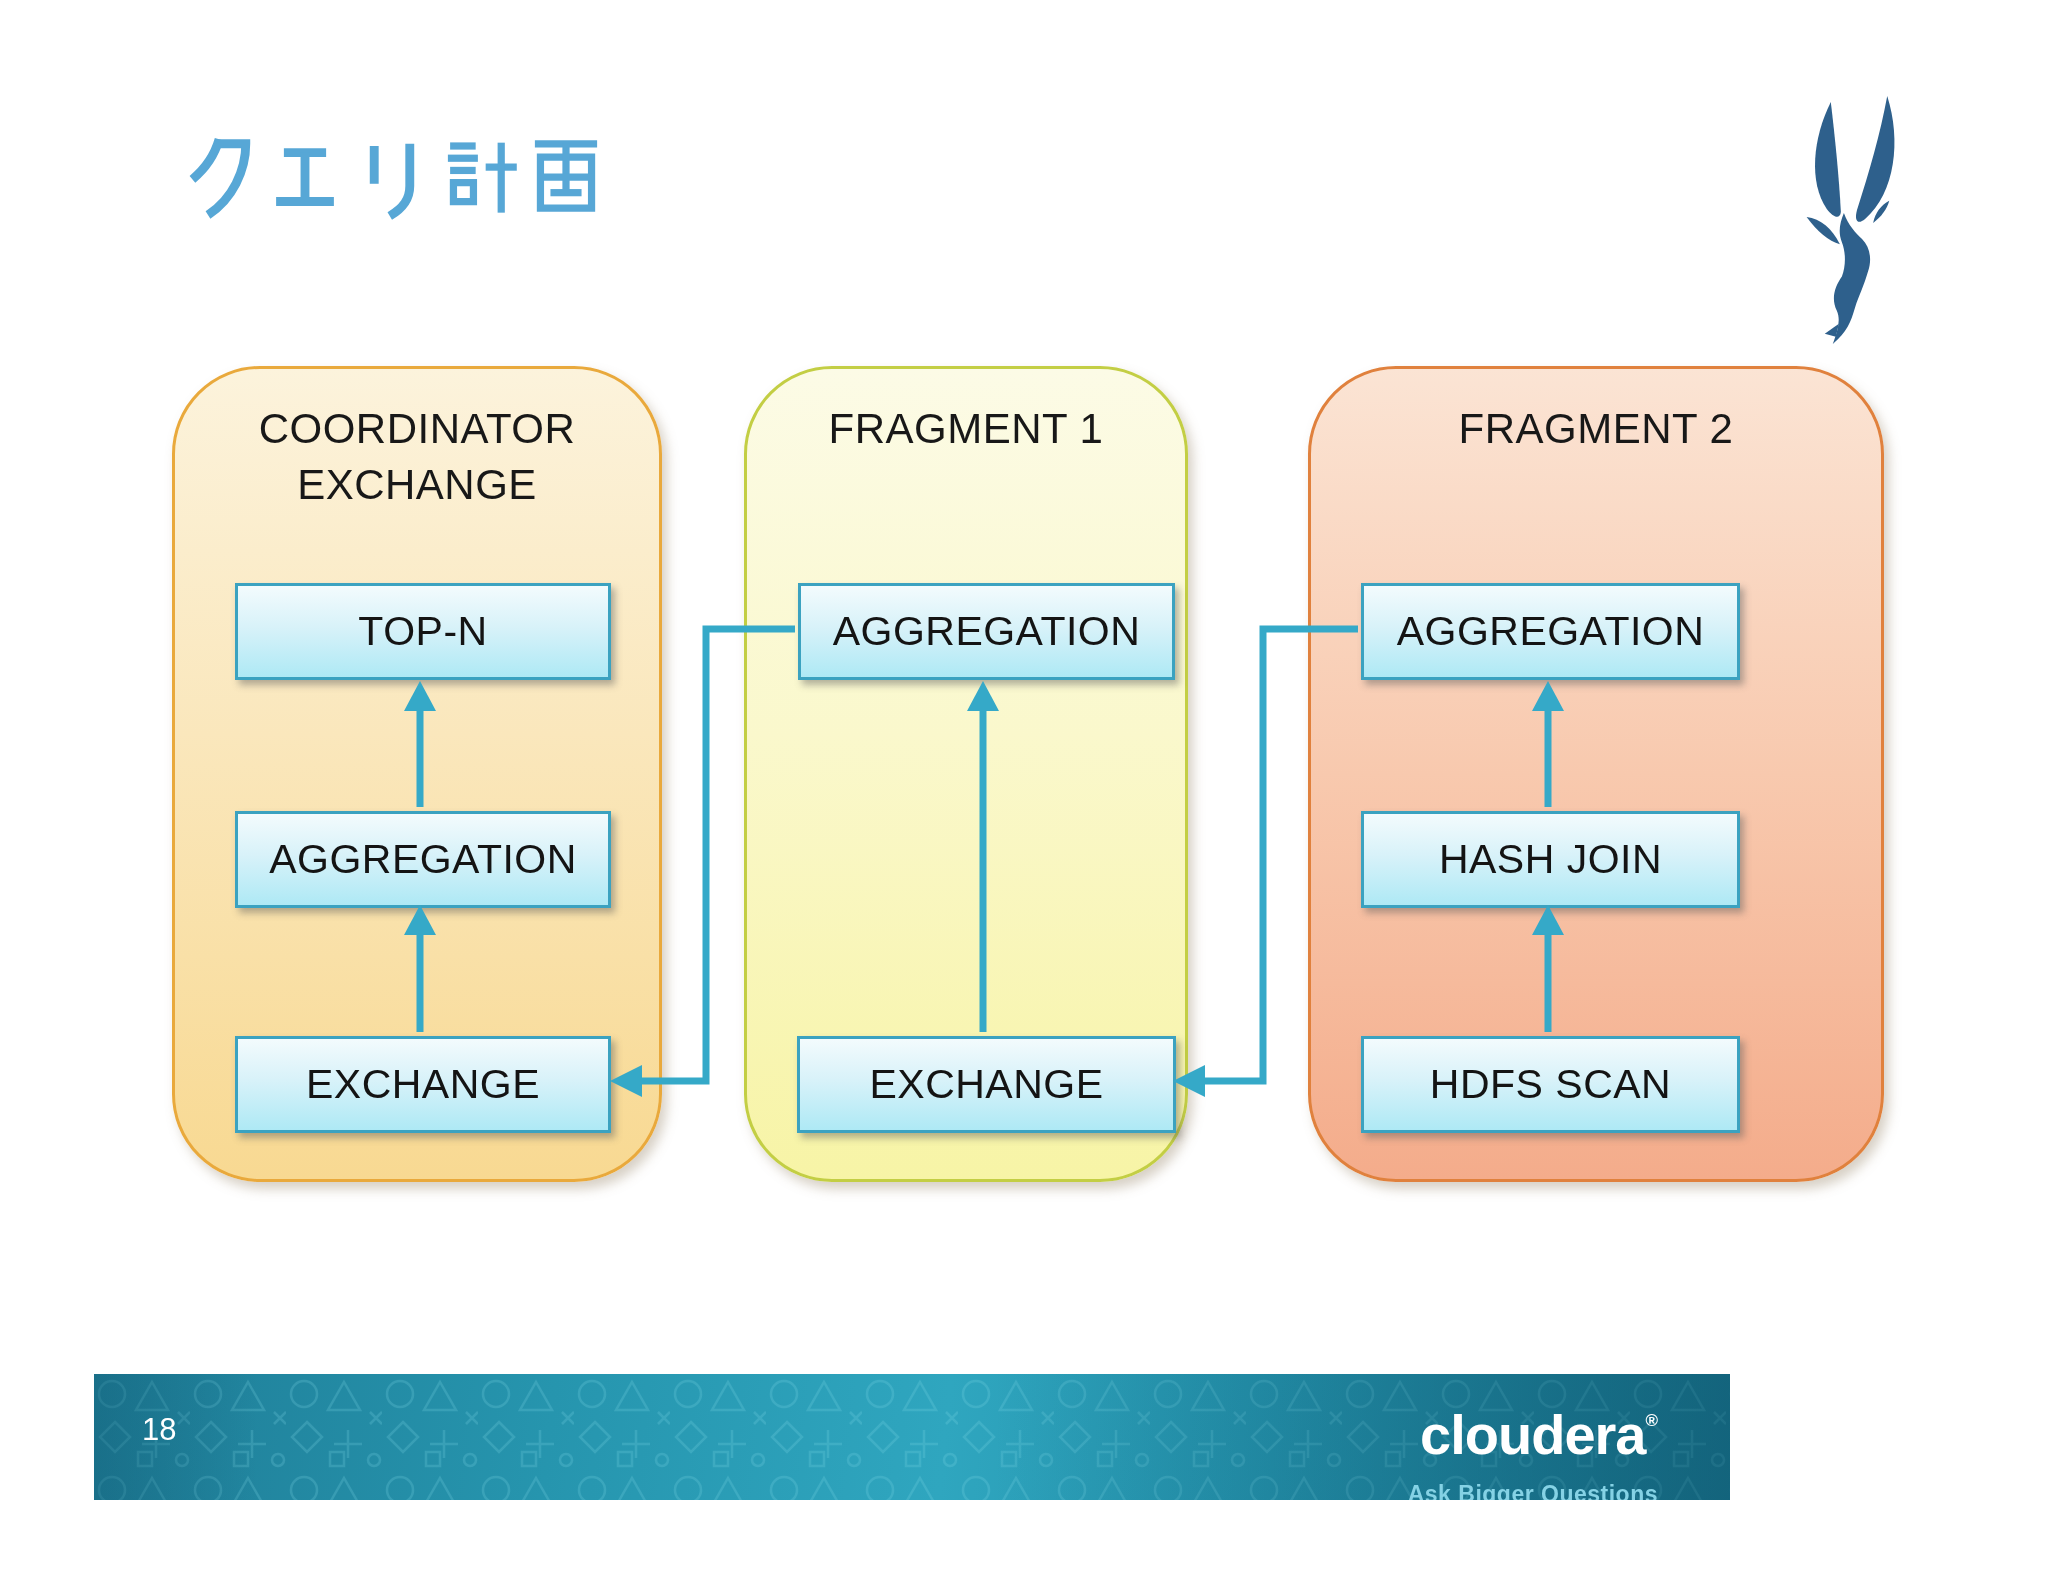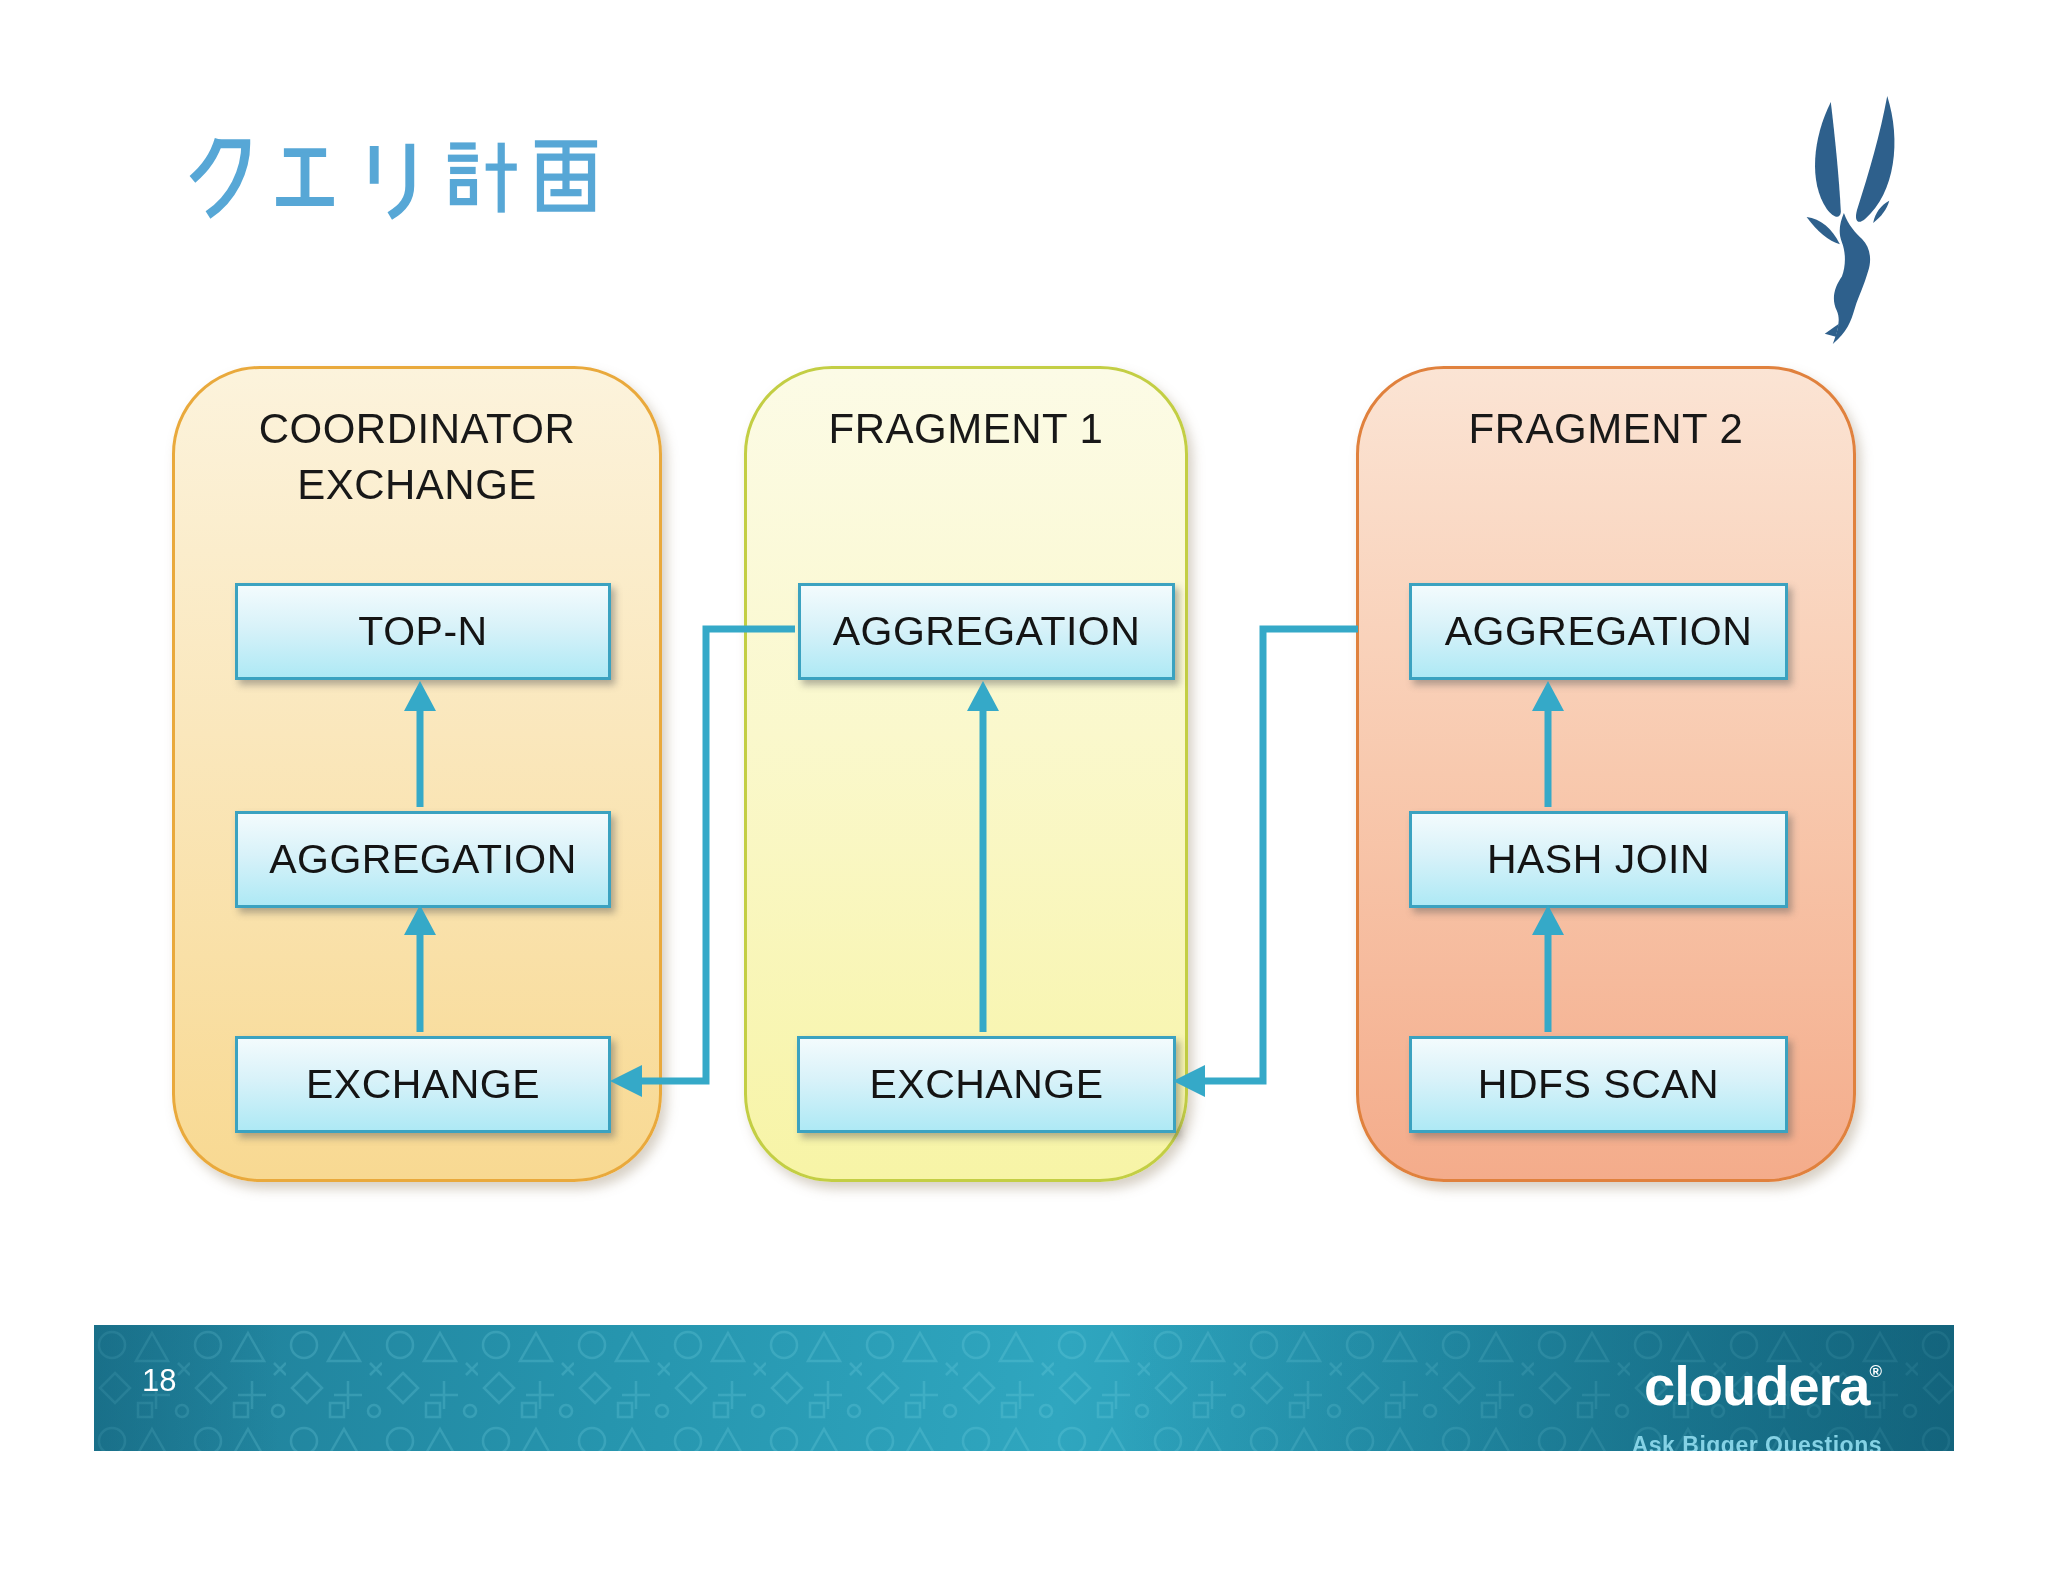--- a/index.html
+++ b/index.html
@@ -23,22 +23,22 @@
   
   .panel {
     position:absolute; top:366px; height:816px;
     border-radius:88px; border:3px solid; 
     box-shadow:5px 7px 12px rgba(140,120,90,0.35);
   }
   .panel-1 { left:172px;  width:490px; border-color:#E9A93C;
     background:linear-gradient(180deg,#FCF3DC 0%,#FAE7BC 45%,#F8D992 100%); }
   .panel-2 { left:744px;  width:444px; border-color:#C3CE44;
     background:linear-gradient(180deg,#FCFBE6 0%,#FAF8CC 45%,#F7F4A6 100%); }
-  .panel-3 { left:1308px; width:500px; border-color:#E0813D;
-    background:linear-gradient(180deg,#FBE4D4 0%,#F8C9AE 50%,#F4AC8B 100%);margin-left:48px; }
+  .panel-3 { left:1308px; width:576px; border-color:#E0813D;
+    background:linear-gradient(180deg,#FBE4D4 0%,#F8C9AE 50%,#F4AC8B 100%); }
   .panel-title {
     position:absolute; top:32px; left:0; width:100%;
     text-align:center; font-size:42px; line-height:56px;
     color:#181818; letter-spacing:0.5px;
   }
   .panel-1 .panel-title { padding:0 70px; }
 
   
   .node {
     position:absolute; height:97px;
@@ -55,21 +55,21 @@
   .n-f1exch { left:50px; top:667px; width:379px; }
   .n-f2agg  { left:50px; top:214px; width:379px; }
   .n-hash   { left:50px; top:442px; width:379px; }
   .n-hdfs   { left:50px; top:667px; width:379px; }
 
   
   .connectors { position:absolute; left:0; top:0; width:2048px; height:1582px; pointer-events:none; }
 
   
   .banner {
-    position:absolute; left:94px; top:1325px; width:1860px; height:126px;
+    position:absolute; left:94px; top:1374px; width:1636px; height:126px;
     background:linear-gradient(96deg,#1F7D97 0%,#2695AE 28%,#2FA6BF 52%,#2492AC 72%,#177089 100%);
     overflow:hidden;
   }
   .banner-pattern { position:absolute; left:0; top:0; width:100%; height:100%; }
   .banner-shade {
     position:absolute; left:0; top:0; width:100%; height:100%;
     background:linear-gradient(90deg, rgba(18,95,120,0.45) 0%, rgba(18,95,120,0) 10%,
                rgba(18,95,120,0) 55%, rgba(16,90,114,0.55) 100%);
   }
   .page-number {

